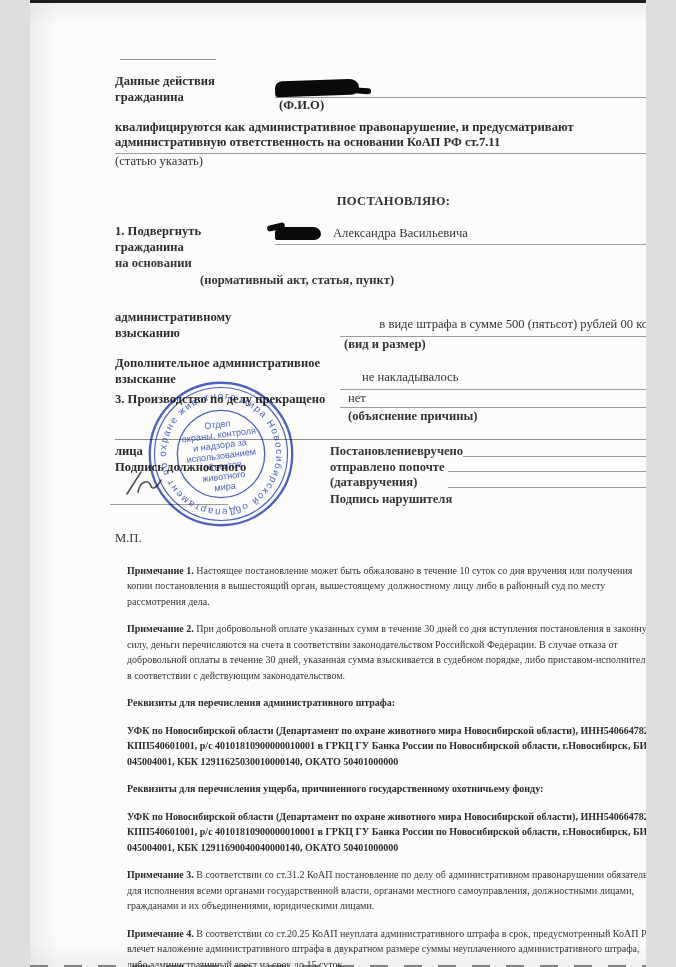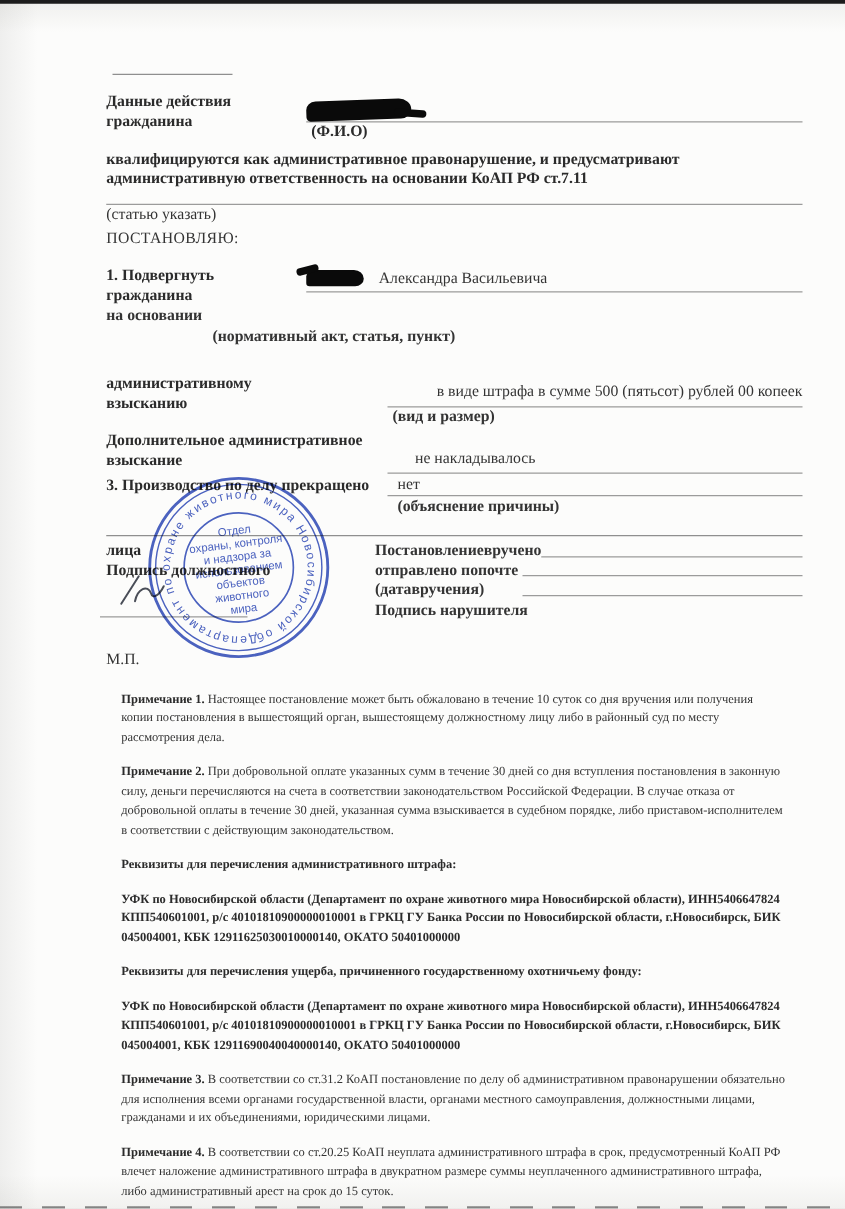--- a/index.html
+++ b/index.html
@@ -1,17 +1,17 @@
 <!DOCTYPE html>
 <html lang="ru"><head>
 <meta charset="utf-8">
 <style>
   html,body{margin:0;padding:0;background:#dededc;}
   .page{
-    position:relative;width:676px;height:967px;margin:0 auto;
+    position:relative;width:616px;height:967px;margin:0 auto;
     background:
       linear-gradient(90deg, rgba(120,120,118,0.10) 0px, rgba(0,0,0,0) 30px),
       linear-gradient(180deg,#efefed 0px,#fcfcfb 26px,#fcfcfb 940px,#f1f1ef 967px);
     font-family:"Liberation Serif", serif;
     color:#343434;
     overflow:hidden;
   }
   .edge-top{position:absolute;top:0;left:0;right:0;height:3px;background:#1c1c1c;}
   .edge-bottom{position:absolute;bottom:0;left:0;right:0;height:2px;background:repeating-linear-gradient(90deg,#555 0 18px,transparent 18px 34px);opacity:.7;}
   .content{position:absolute;left:85px;top:58px;width:557px;font-size:12.6px;line-height:15.6px;}
@@ -21,23 +21,23 @@
   .row{display:flex;align-items:flex-start;}
   .lblcol{flex:0 0 160px;}
   .fldcol{flex:1;min-width:0;}
 
   .fio-line{display:flex;align-items:flex-end;border-bottom:1px solid #9b9b9b;min-height:22px;padding-bottom:1px;}
   .redact1{width:84px;height:16px;background:#0a0a0a;border-radius:9px 12px 10px 4px / 8px 10px 9px 4px;transform:rotate(-2deg);position:relative;}
   .redact1:after{content:"";position:absolute;right:-12px;bottom:1px;width:26px;height:6px;background:#0a0a0a;border-radius:4px;transform:rotate(6deg);}
   .redact2{width:46px;height:13px;background:#0a0a0a;border-radius:7px 9px 8px 3px / 6px 8px 7px 3px;position:relative;margin-right:8px;}
   .redact2:before{content:"";position:absolute;left:-8px;top:-3px;width:18px;height:6px;background:#0a0a0a;border-radius:4px;transform:rotate(-14deg);}
 
-  .qualif{margin-top:6px;border-bottom:1px solid #9b9b9b;padding-bottom:12px;}
+  .qualif{margin-top:6px;border-bottom:1px solid #9b9b9b;padding-bottom:2px;}
   .small-note{font-weight:normal;}
-  .resolve{margin:4px 0 14px 0;font-weight:normal;letter-spacing:.3px;}
+  .resolve{margin:25px 0 14px 0;font-weight:bold;letter-spacing:.3px;text-align:center;}
 
   .name-line{display:flex;align-items:center;gap:4px;min-height:20px;border-bottom:1px solid #9b9b9b;}
   .basis-row{display:flex;align-items:flex-end;margin-top:1px;}
   .basis-label{flex:0 0 88px;font-weight:bold;}
   .basis-val{flex:1;font-weight:bold;border-bottom:1px solid #9b9b9b;padding-left:12px;}
   .basis-note{margin:1px 0 0 85px;font-weight:bold;}
 
   .penalty{margin-top:22px;}
   .penalty .lblcol{flex:0 0 225px;}
   .val-underline{border-bottom:1px solid #9b9b9b;padding-left:4px;min-height:19px;text-align:right;}

